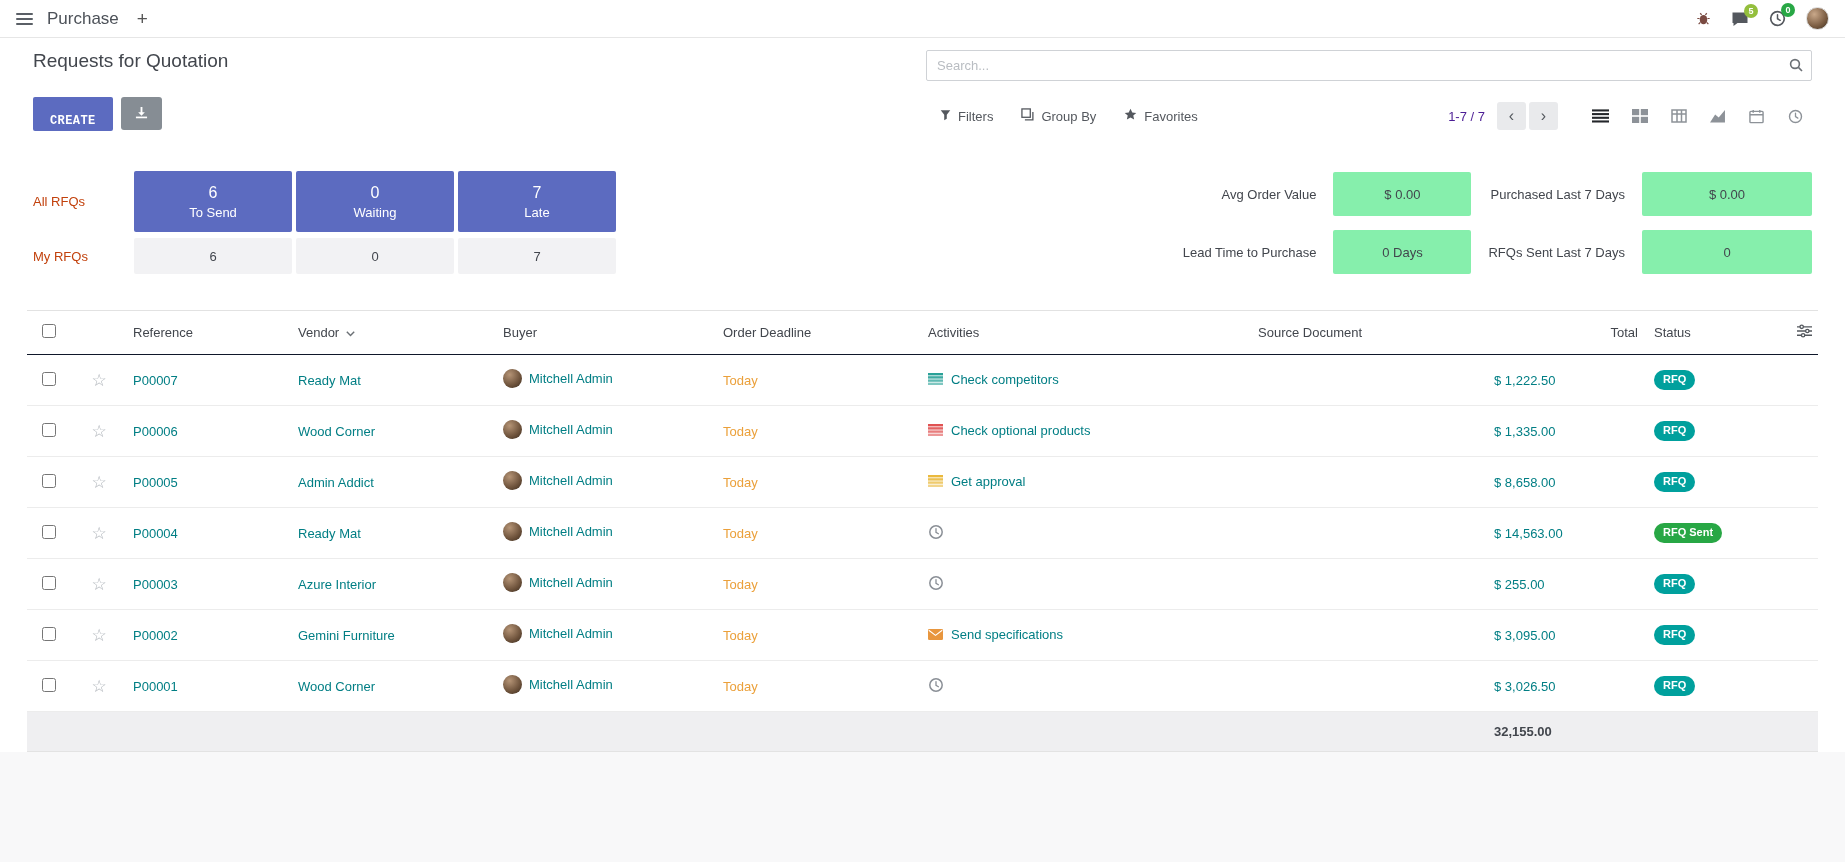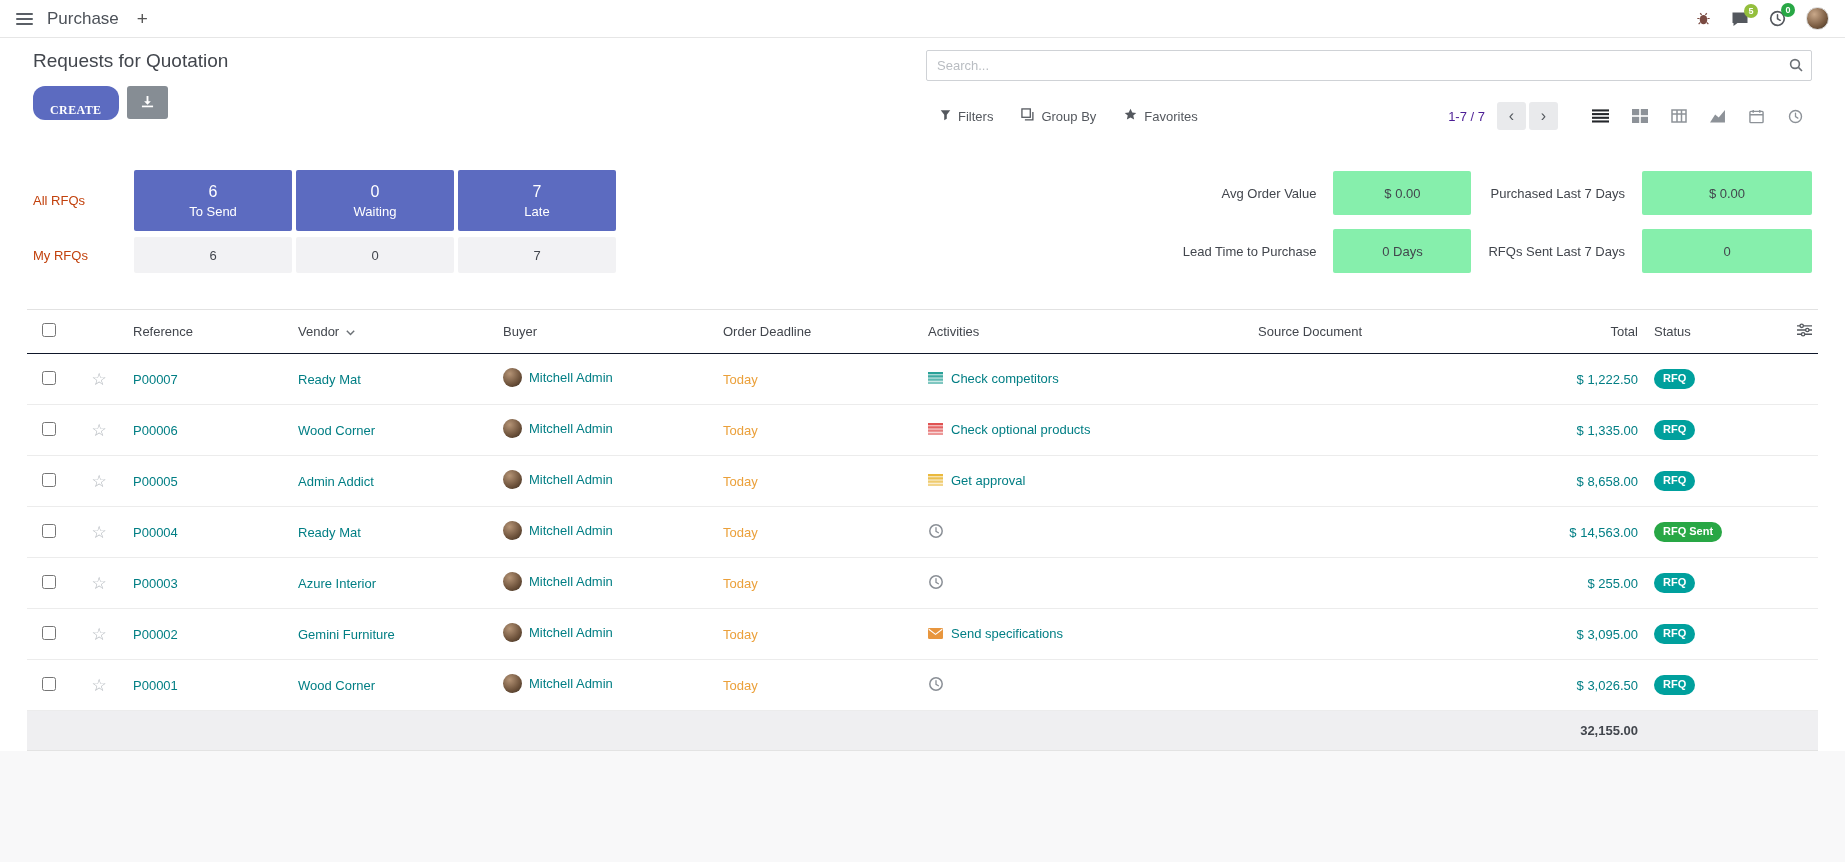--- a/index.html
+++ b/index.html
@@ -15,24 +15,24 @@
   .nav-plus{font-size:19px;color:#555;margin-left:4px;cursor:pointer;line-height:1}
   .nav-right{display:flex;align-items:center;gap:20px}
   .nav-icon{position:relative;display:flex;align-items:center;cursor:pointer}
   .badge-dot{position:absolute;top:-7px;right:-9px;min-width:14px;height:14px;border-radius:8px;color:#fff;font-size:9px;font-weight:bold;display:flex;align-items:center;justify-content:center;padding:0 3px}
   .badge-messages{background:#94bf3d}
   .badge-activities{background:#28a745}
   .avatar{width:23px;height:23px;border-radius:50%;background:radial-gradient(circle at 35% 30%,#c9a88a,#7a5c42 60%,#3d2e21);border:1px solid #d9d9d9}
 
   
   .control-panel{display:flex;justify-content:space-between;align-items:flex-start;padding:12px 33px 10px}
-  .cp-left{display:flex;flex-direction:column;gap:14px}
+  .cp-left{display:flex;flex-direction:column;gap:25px}
   .cp-title{font-size:19px;font-weight:400;color:#42464d}
   .cp-buttons{display:flex;gap:8px}
-  .btn-create{background:var(--accent);color:#fff;border:none;border-radius:12px;font-size:12px;font-weight:bold;letter-spacing:.4px;padding:17px 17px;height:33px;cursor:pointer;font-family:Liberation Serif, serif}
+  .btn-create{background:var(--accent);color:#fff;border:none;border-radius:2px;font-size:12px;font-weight:bold;letter-spacing:.4px;padding:17px 17px;height:33px;cursor:pointer;font-family:Liberation Mono, monospace}
   .btn-download{background:#868d94;color:#fff;border:none;border-radius:3px;width:41px;height:33px;display:flex;align-items:center;justify-content:center;cursor:pointer}
   .cp-right{width:886px;display:flex;flex-direction:column;gap:21px}
   .search-box{position:relative;height:31px}
   .search-input{width:100%;height:31px;border:1px solid #cfd2d6;border-radius:2px;padding:0 32px 0 10px;font-size:13px;color:#495057;font-family:"Liberation Sans",sans-serif;outline:none}
   .search-input::placeholder{color:#b9bdc2}
   .search-icon{position:absolute;right:9px;top:8px;color:#6b7075}
   .cp-row2{display:flex;align-items:center}
   .cp-filter-group{display:flex;gap:28px;align-items:center;padding-left:14px}
   .cp-filter{display:flex;gap:7px;align-items:center;color:#54585e;font-size:13px;cursor:pointer;background:none;border:none;font-family:"Liberation Sans",sans-serif}
   .cp-spacer{flex:1}
@@ -59,21 +59,21 @@
   
   .table-wrap{padding:0 27px;margin-top:36px}
   table{width:100%;border-collapse:collapse;table-layout:fixed}
   thead th{height:44px;font-weight:400;color:#42464d;text-align:left;border-top:1px solid #e2e2e2;border-bottom:1px solid #0f172a;padding:0 6px;white-space:nowrap}
   thead th.c-total{text-align:right}
   tbody td{height:51px;border-bottom:1px solid #ececec;padding:0 6px;vertical-align:middle;white-space:nowrap;overflow:hidden}
   .link{color:var(--link);cursor:pointer;text-decoration:none}
   .star{font-size:17px;color:#aeb3b9;cursor:pointer}
   input[type=checkbox]{width:14px;height:14px;accent-color:var(--accent);cursor:pointer}
   .c-sel,.c-star{text-align:center}
-  .c-total{text-align:right;padding-right:10px}
+  .c-total{text-align:left;padding-right:10px}
   .buyer-wrap{display:inline-flex;align-items:center;gap:7px}
   .buyer-avatar{width:19px;height:19px;border-radius:50%;background:radial-gradient(circle at 35% 30%,#b59476,#6d523b 60%,#372a1e);flex:0 0 19px}
   .deadline{color:var(--warning)}
   .act-wrap{display:inline-flex;align-items:center;gap:8px}
   .act-icon{display:inline-flex;align-items:center}
   .status-badge{display:inline-block;padding:3px 9px;border-radius:11px;color:#fff;font-size:11px;font-weight:bold;line-height:1.2}
   .vendor-head{display:inline-flex;align-items:center;gap:7px}
   .sort-caret{color:#6b7075}
   .c-gear-head{text-align:right;color:#54585e}
   tfoot td{height:40px;background:#efeff1;border-top:1px solid #d9d9d9;border-bottom:1px solid #e3e3e3;padding:0 6px}

